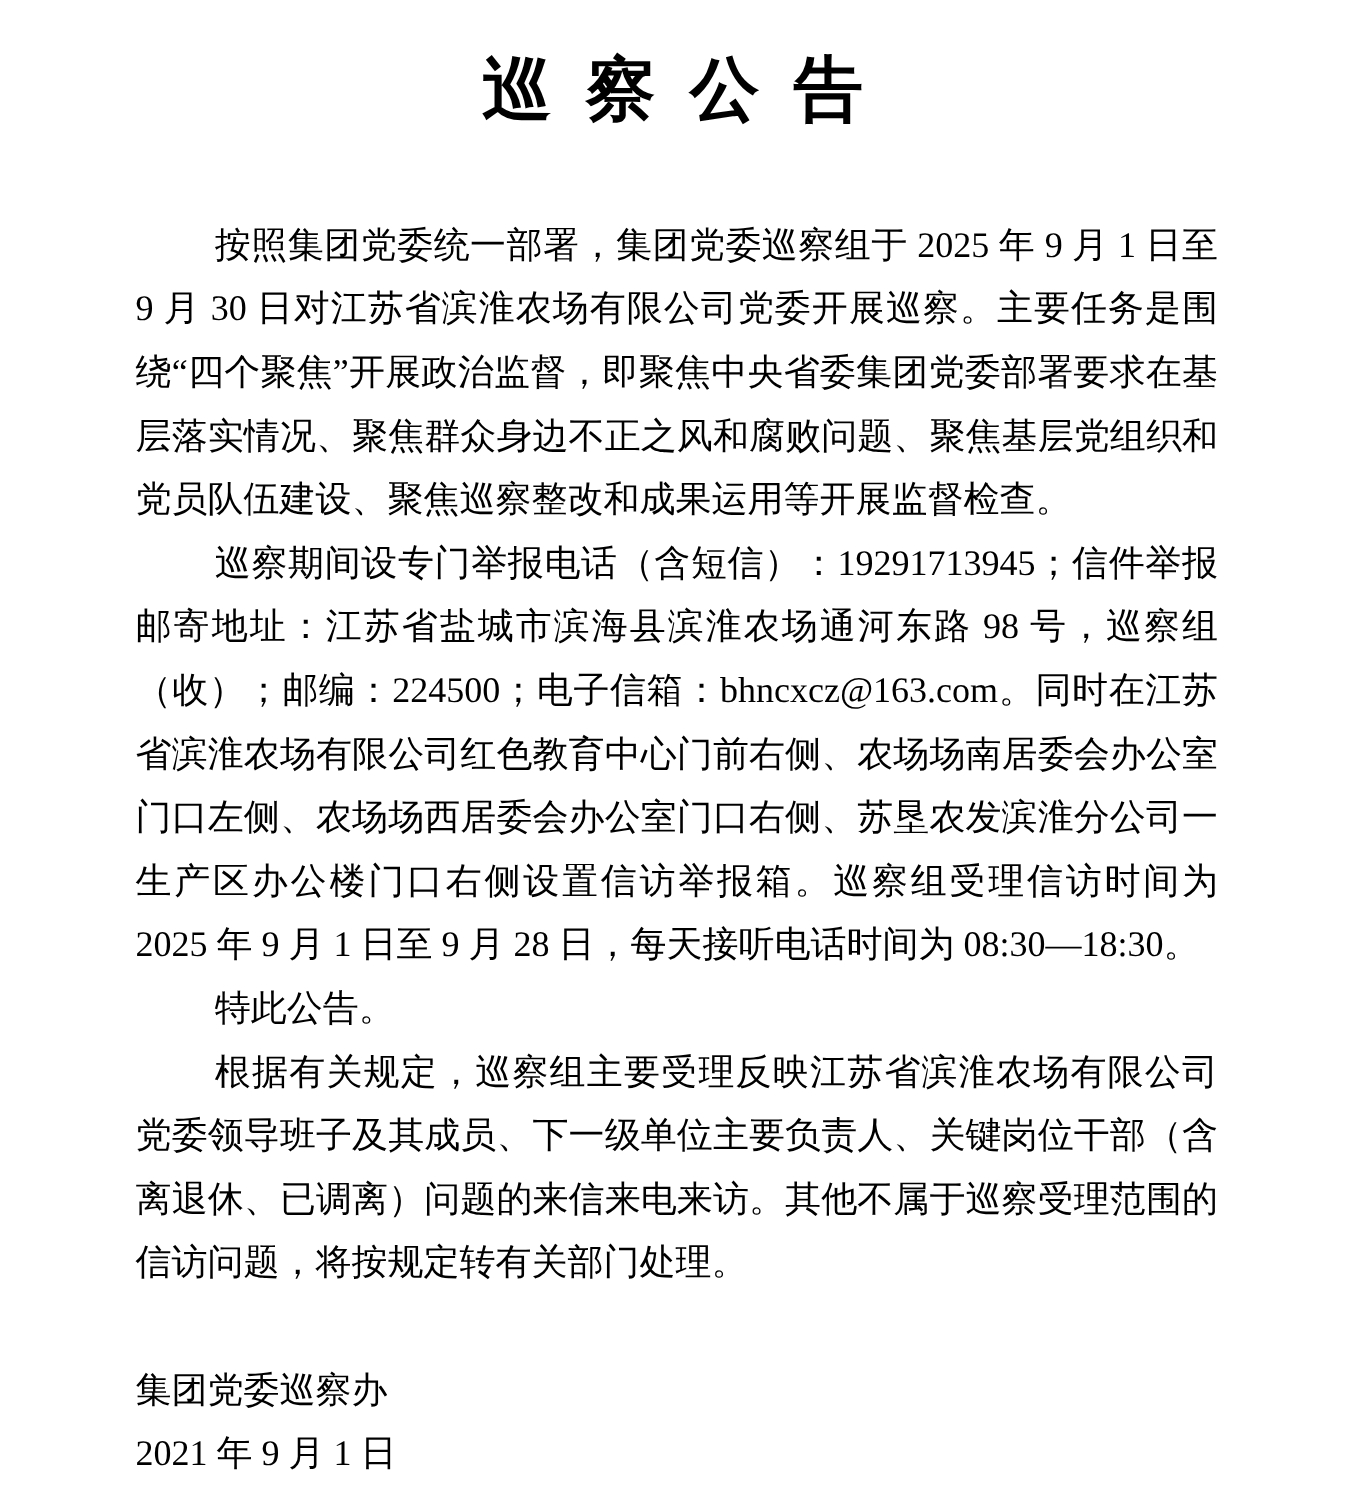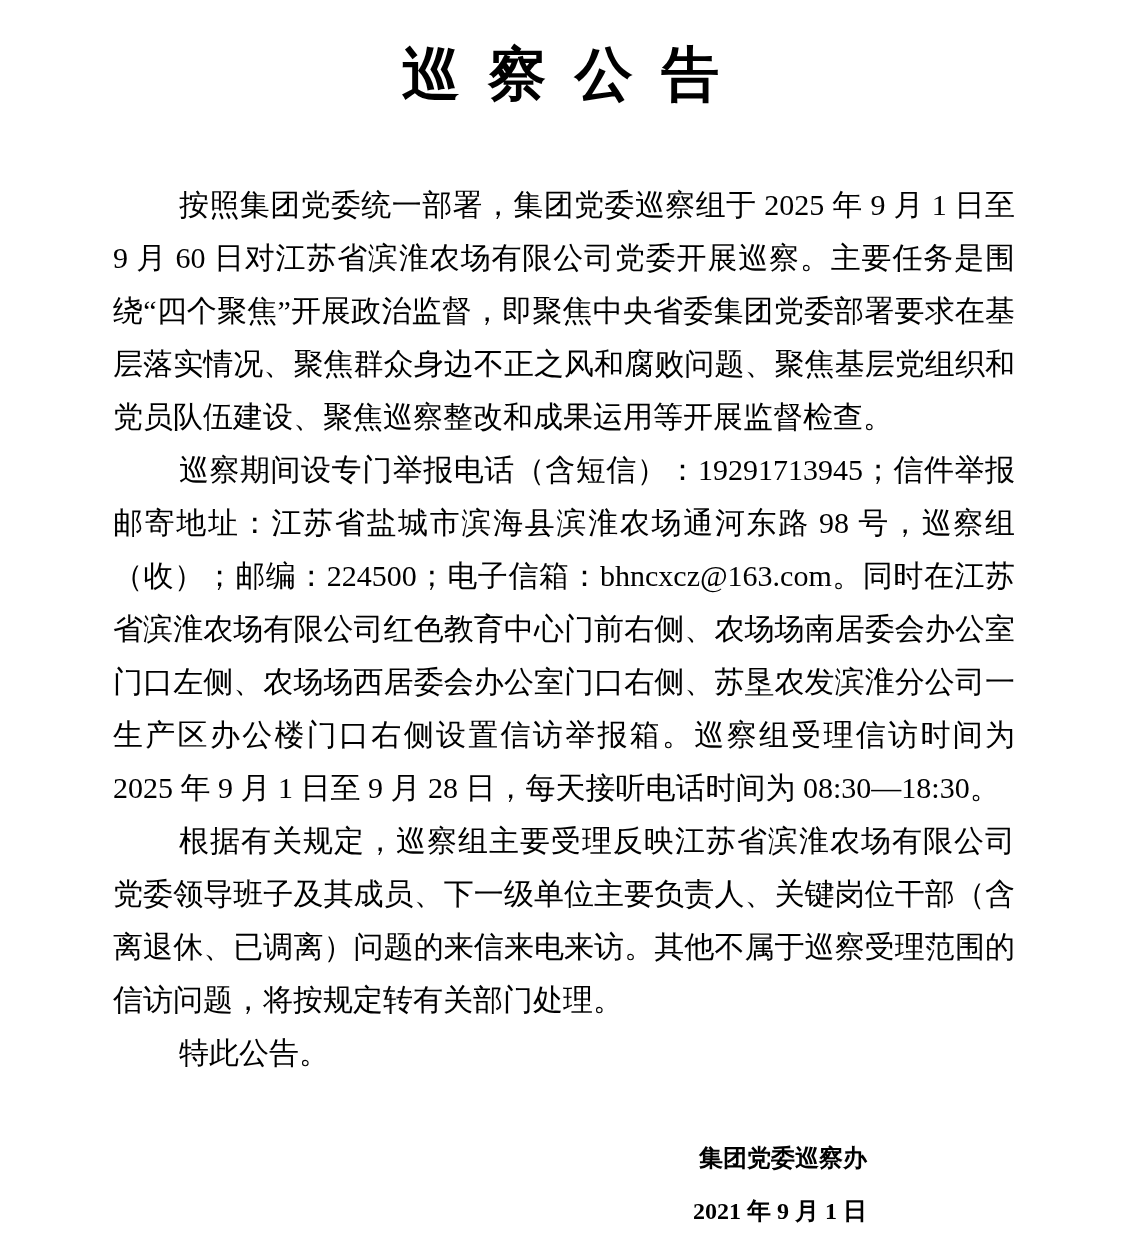--- a/index.html
+++ b/index.html
@@ -34,42 +34,41 @@
     font-size: 30px;
     line-height: 53px;
   }
   .doc-body p {
     margin: 0;
     text-align: justify;
     text-indent: 2.2em;
   }
   .sig-block {
     margin-top: 53px;
-    text-align: right;
-    font-size: 24px;
+    text-align: left;
+    font-size: 30px;
     line-height: 53px;
-    font-weight: bold;
   }
   .sig-line {
     margin: 0;
     padding-right: 148px;
   }
 </style>
 </head>
 <body>
 
 <div class="page">
 
   <h1 class="doc-title">巡 察 公 告</h1>
 
   <div class="doc-body">
-    <p>按照集团党委统一部署，集团党委巡察组于 2025 年 9 月 1 日至 9 月 60 日对江苏省滨淮农场有限公司党委开展巡察。主要任务是围绕“四个聚焦”开展政治监督，即聚焦中央省委集团党委部署要求在基层落实情况、聚焦群众身边不正之风和腐败问题、聚焦基层党组织和党员队伍建设、聚焦巡察整改和成果运用等开展监督检查。</p>
+    <p>按照集团党委统一部署，集团党委巡察组于 2025 年 9 月 1 日至 9 月 30 日对江苏省滨淮农场有限公司党委开展巡察。主要任务是围绕“四个聚焦”开展政治监督，即聚焦中央省委集团党委部署要求在基层落实情况、聚焦群众身边不正之风和腐败问题、聚焦基层党组织和党员队伍建设、聚焦巡察整改和成果运用等开展监督检查。</p>
     <p>巡察期间设专门举报电话（含短信）：19291713945；信件举报邮寄地址：江苏省盐城市滨海县滨淮农场通河东路 98 号，巡察组（收）；邮编：224500；电子信箱：bhncxcz@163.com。同时在江苏省滨淮农场有限公司红色教育中心门前右侧、农场场南居委会办公室门口左侧、农场场西居委会办公室门口右侧、苏垦农发滨淮分公司一生产区办公楼门口右侧设置信访举报箱。巡察组受理信访时间为 2025 年 9 月 1 日至 9 月 28 日，每天接听电话时间为 08:30—18:30。</p>
+    <p>特此公告。</p>
     <p>根据有关规定，巡察组主要受理反映江苏省滨淮农场有限公司党委领导班子及其成员、下一级单位主要负责人、关键岗位干部（含离退休、已调离）问题的来信来电来访。其他不属于巡察受理范围的信访问题，将按规定转有关部门处理。</p>
-    <p>特此公告。</p>
   </div>
 
   <div class="sig-block">
     <p class="sig-line">集团党委巡察办</p>
     <p class="sig-line">2021 年 9 月 1 日</p>
   </div>
 
 </div>
 
 </body></html>

